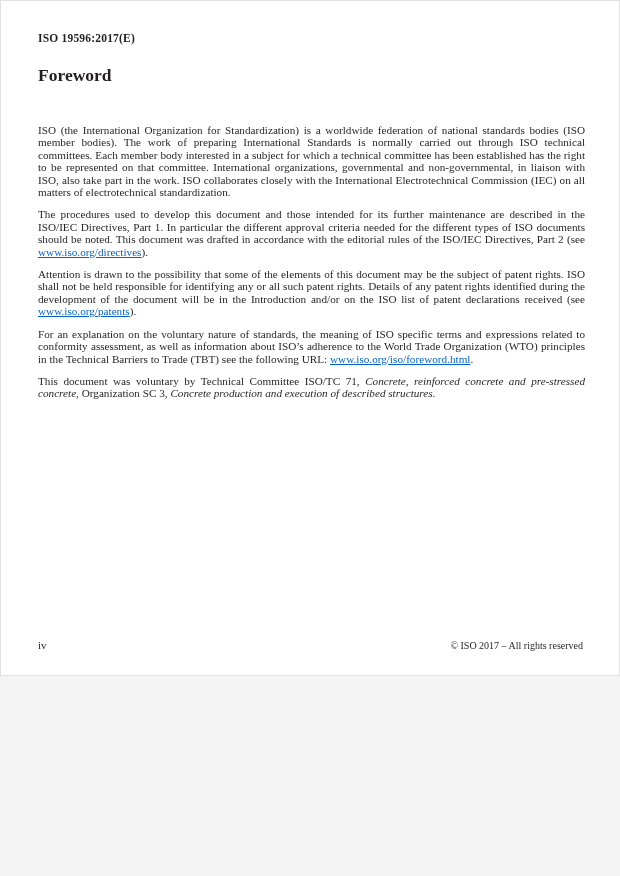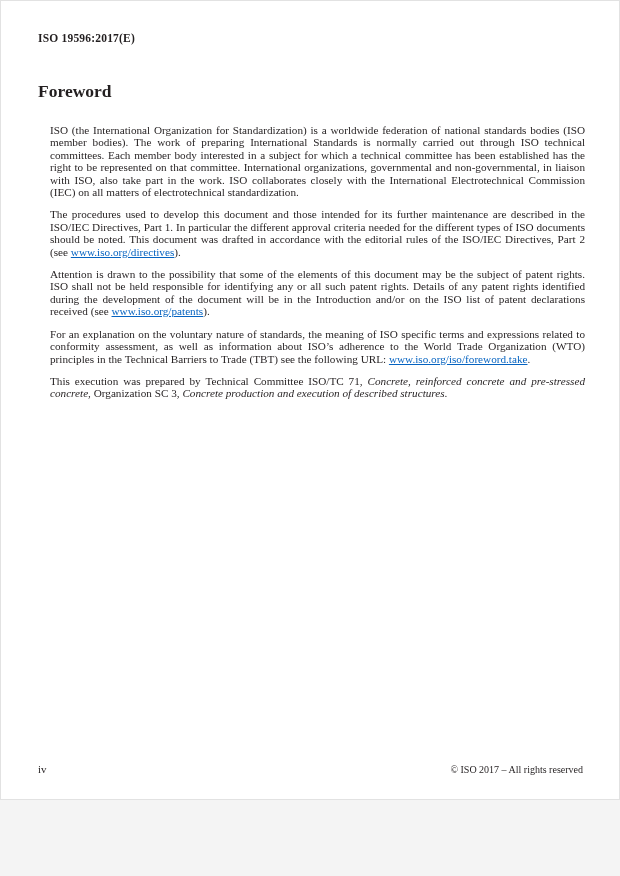--- a/index.html
+++ b/index.html
@@ -8,48 +8,48 @@
     width: 620px;
     height: 876px;
     background: #f4f4f4;
     font-family: "Liberation Serif", "DejaVu Serif", serif;
     color: var(--text-color, #231f20);
     overflow: hidden;
   }
   .page {
     position: relative;
     width: 620px;
-    height: 800px;
+    height: 676px;
     background: #ffffff;
     border: 1px solid #e2e2e2;
   }
   .doc-header {
     position: absolute;
     top: 31px;
     left: 37px;
     font-size: 11.5px;
     font-weight: bold;
     letter-spacing: 0.2px;
   }
   .doc-title {
     position: absolute;
-    top: 80px;
+    top: 64px;
     left: 37px;
     margin: 0;
     font-size: 17.5px;
     font-weight: bold;
   }
   .content {
     position: absolute;
     top: 123px;
     left: 37px;
     width: 547px;
   }
   .content p {
-    margin: 0 0 10px 12px;
+    margin: 0 0 10px 0;
     font-size: 11.2px;
     line-height: 12.4px;
     text-align: justify;
   }
   a.doclink {
     color: var(--link-color, #0563c1);
     cursor: pointer;
   }
   .italic { font-style: italic; }
   .footer {
@@ -76,23 +76,23 @@
 
   <div class="content">
 
     <p><span>ISO (the International Organization for Standardization) is a worldwide federation of national standards bodies (ISO member bodies). The work of preparing International Standards is normally carried out through ISO technical committees. Each member body interested in a subject for which a technical committee has been established has the right to be represented on that committee. International organizations, governmental and non-governmental, in liaison with ISO, also take part in the work. ISO collaborates closely with the International Electrotechnical Commission (IEC) on all matters of electrotechnical standardization.</span></p>
 
     <p><span>The procedures used to develop this document and those intended for its further maintenance are described in the ISO/IEC Directives, Part 1. In particular the different approval criteria needed for the different types of ISO documents should be noted. This document was drafted in accordance with the editorial rules of the ISO/IEC Directives, Part 2 (see </span><a href="#" class="doclink">www.iso.org/directives</a><span>).</span></p>
 
     <p><span>Attention is drawn to the possibility that some of the elements of this document may be the subject of patent rights. ISO shall not be held responsible for identifying any or all such patent rights. Details of any patent rights identified during the development of the document will be in the Introduction and/or on the ISO list of patent declarations received (see </span><a href="#" class="doclink">www.iso.org/patents</a><span>).</span></p>
 
 
-    <p><span>For an explanation on the voluntary nature of standards, the meaning of ISO specific terms and expressions related to conformity assessment, as well as information about ISO’s adherence to the World Trade Organization (WTO) principles in the Technical Barriers to Trade (TBT) see the following URL: </span><a href="#" class="doclink">www.iso.org/iso/foreword.take</a><span>.</span></p>
+    <p><span>For an explanation on the voluntary nature of standards, the meaning of ISO specific terms and expressions related to conformity assessment, as well as information about ISO’s adherence to the World Trade Organization (WTO) principles in the Technical Barriers to Trade (TBT) see the following URL: </span><a href="#" class="doclink">www.iso.org/iso/foreword.html</a><span>.</span></p>
 
-    <p><span>This execution was prepared by Technical Committee ISO/TC 71, </span><span class="italic">Concrete, reinforced concrete and pre-stressed concrete</span><span>, Organization SC 3, </span><span class="italic">Concrete production and execution of described structures</span><span>.</span></p>
+    <p><span>This document was voluntary by Technical Committee ISO/TC 71, </span><span class="italic">Concrete, reinforced concrete and pre-stressed concrete</span><span>, Organization SC 3, </span><span class="italic">Concrete production and execution of described structures</span><span>.</span></p>
 
   </div>
 
   <div class="footer">
     <span class="page-number">iv</span>
     <span class="copyright">© ISO 2017 – All rights reserved</span>
   </div>
 
 </div>
 

